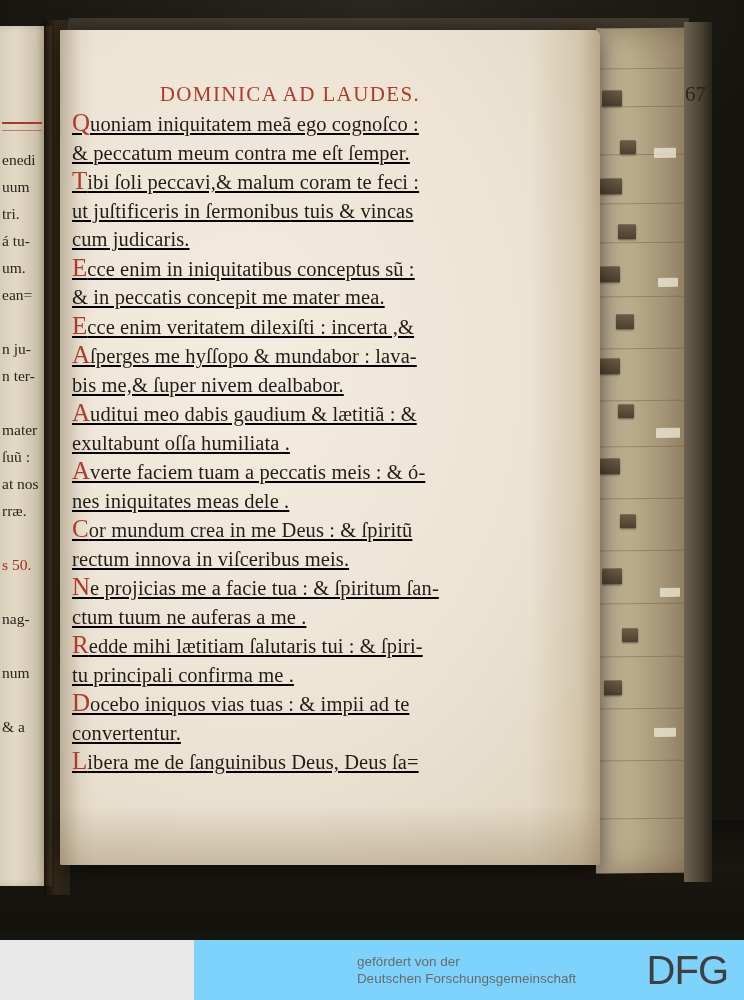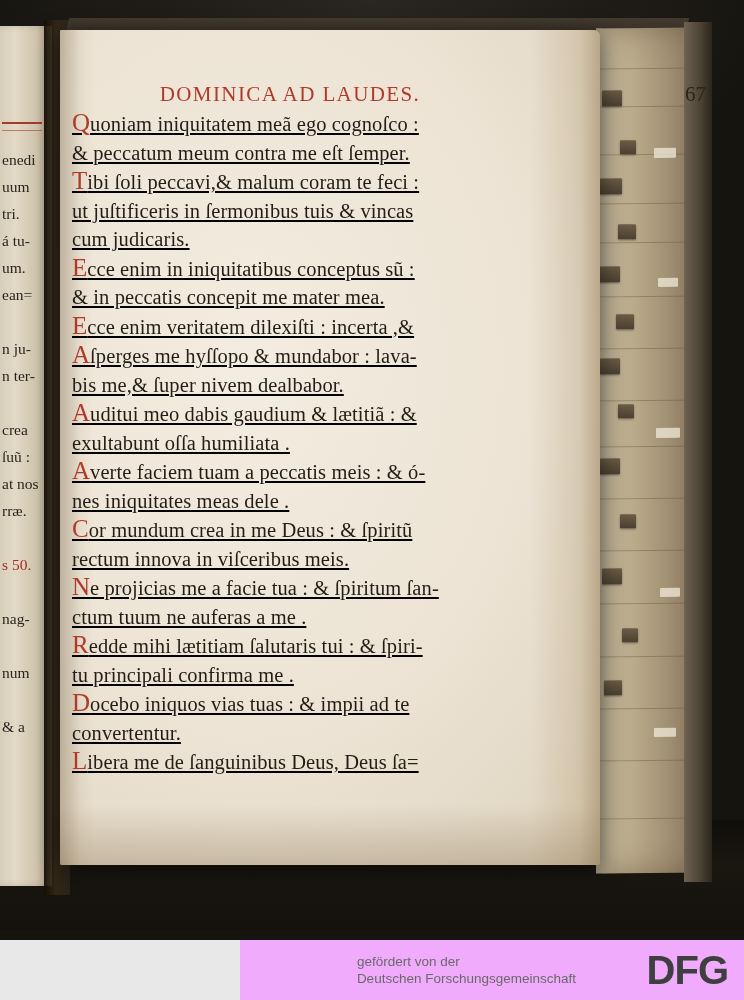--- a/index.html
+++ b/index.html
@@ -227,38 +227,38 @@
     position: absolute;
     left: 0; right: 0; top: 4px;
     text-align: center;
     font-size: 14px;
     font-family: "Liberation Sans", sans-serif;
     color: #fff;
   }
   .footer-right {
     position: absolute;
     right: 0; top: 0;
-    width: 504px; height: 60px;
-    background: #f0abfc;
+    width: 550px; height: 60px;
+    background: #7dd3fc;
   }
   .footer-right .gef {
     position: absolute;
     right: 168px; top: 13px;
     text-align: left;
     color: #6a6a6a;
     font-size: 13.5px;
     line-height: 17px;
     font-family: "Liberation Sans", sans-serif;
   }
   .footer-right .dfg {
     position: absolute;
     right: 16px; top: 8px;
     color: #3f3f3f;
     font-size: 40px;
-    font-weight: bold;
+    font-weight: normal;
     letter-spacing: -1px;
     font-family: "Liberation Sans", sans-serif;
   }
 </style>
 </head>
 <body>
 
 <div id="page">
 
   <div class="bg-dark"></div>
@@ -271,21 +271,21 @@
       <div class="ln">enedi</div>
       <div class="ln">uum</div>
       <div class="ln">tri.</div>
       <div class="ln">á tu-</div>
       <div class="ln">um.</div>
       <div class="ln">ean=</div>
       <div class="ln">&nbsp;</div>
       <div class="ln">n ju-</div>
       <div class="ln">n ter-</div>
       <div class="ln">&nbsp;</div>
-      <div class="ln">crea</div>
+      <div class="ln">mater</div>
       <div class="ln">ſuũ :</div>
       <div class="ln">at nos</div>
       <div class="ln">rræ.</div>
       <div class="ln">&nbsp;</div>
       <div class="ln rub">s 50.</div>
       <div class="ln">&nbsp;</div>
       <div class="ln">nag-</div>
       <div class="ln">&nbsp;</div>
       <div class="ln">num</div>
       <div class="ln">&nbsp;</div>

